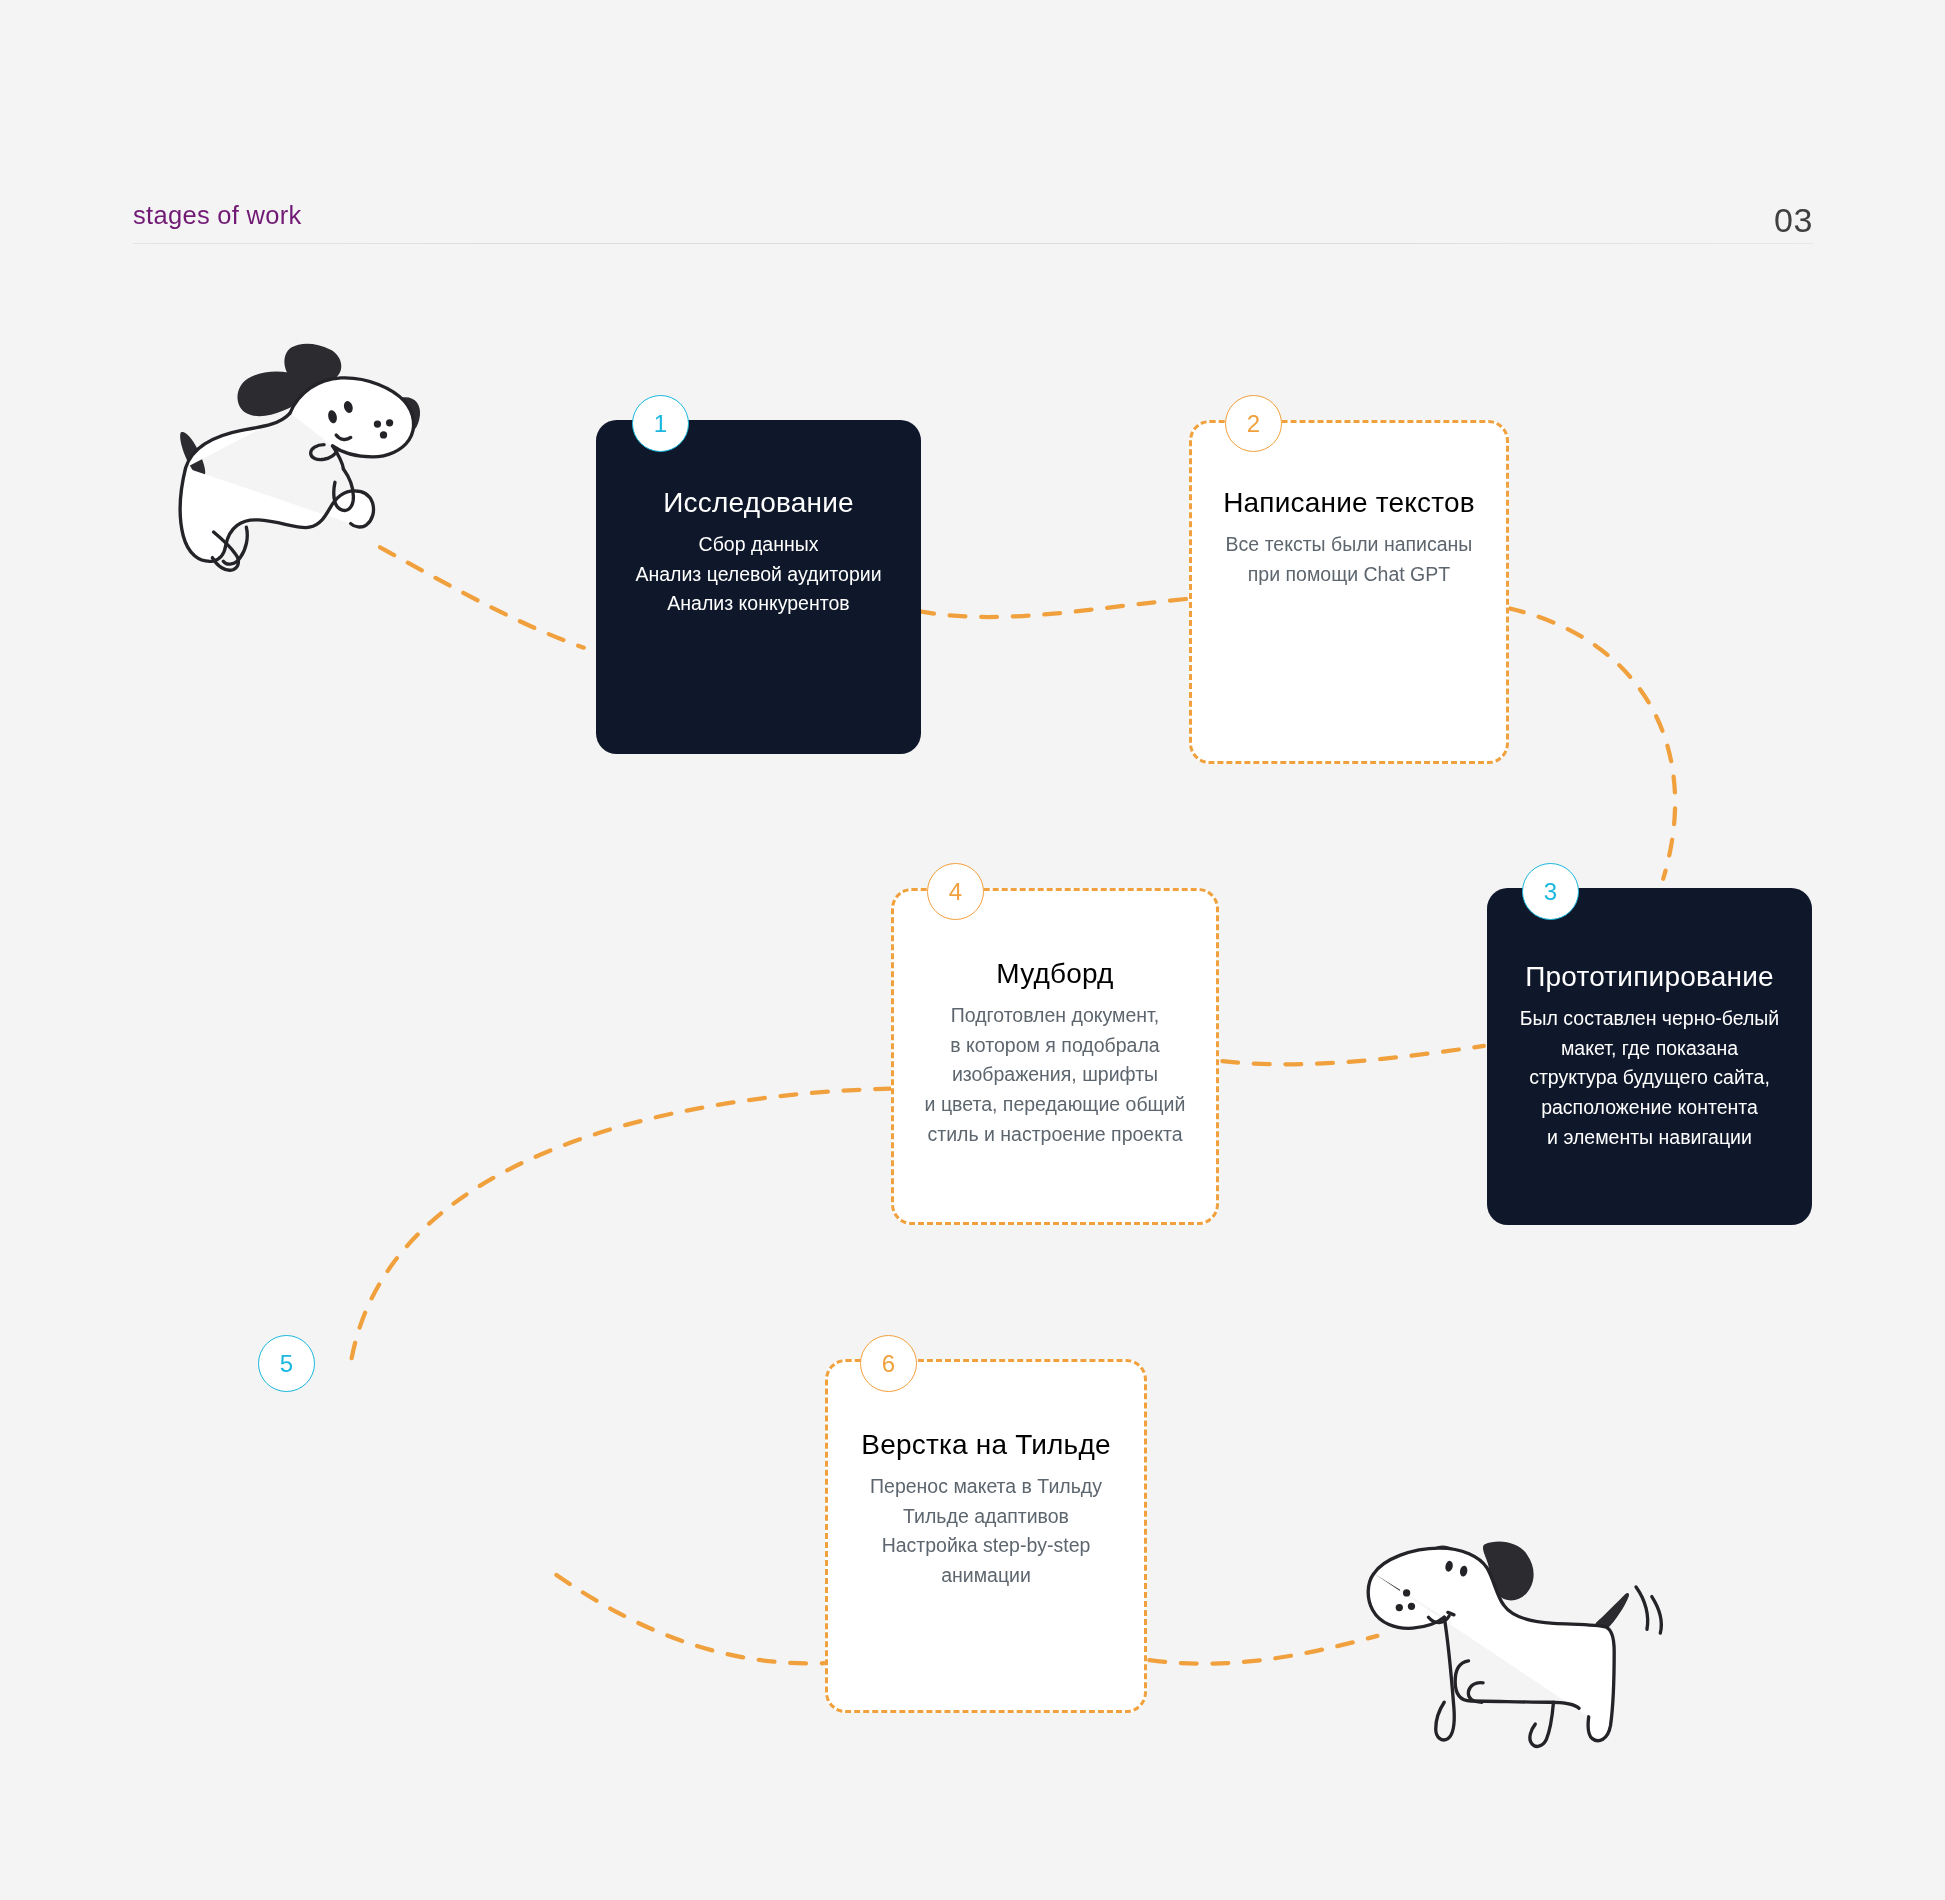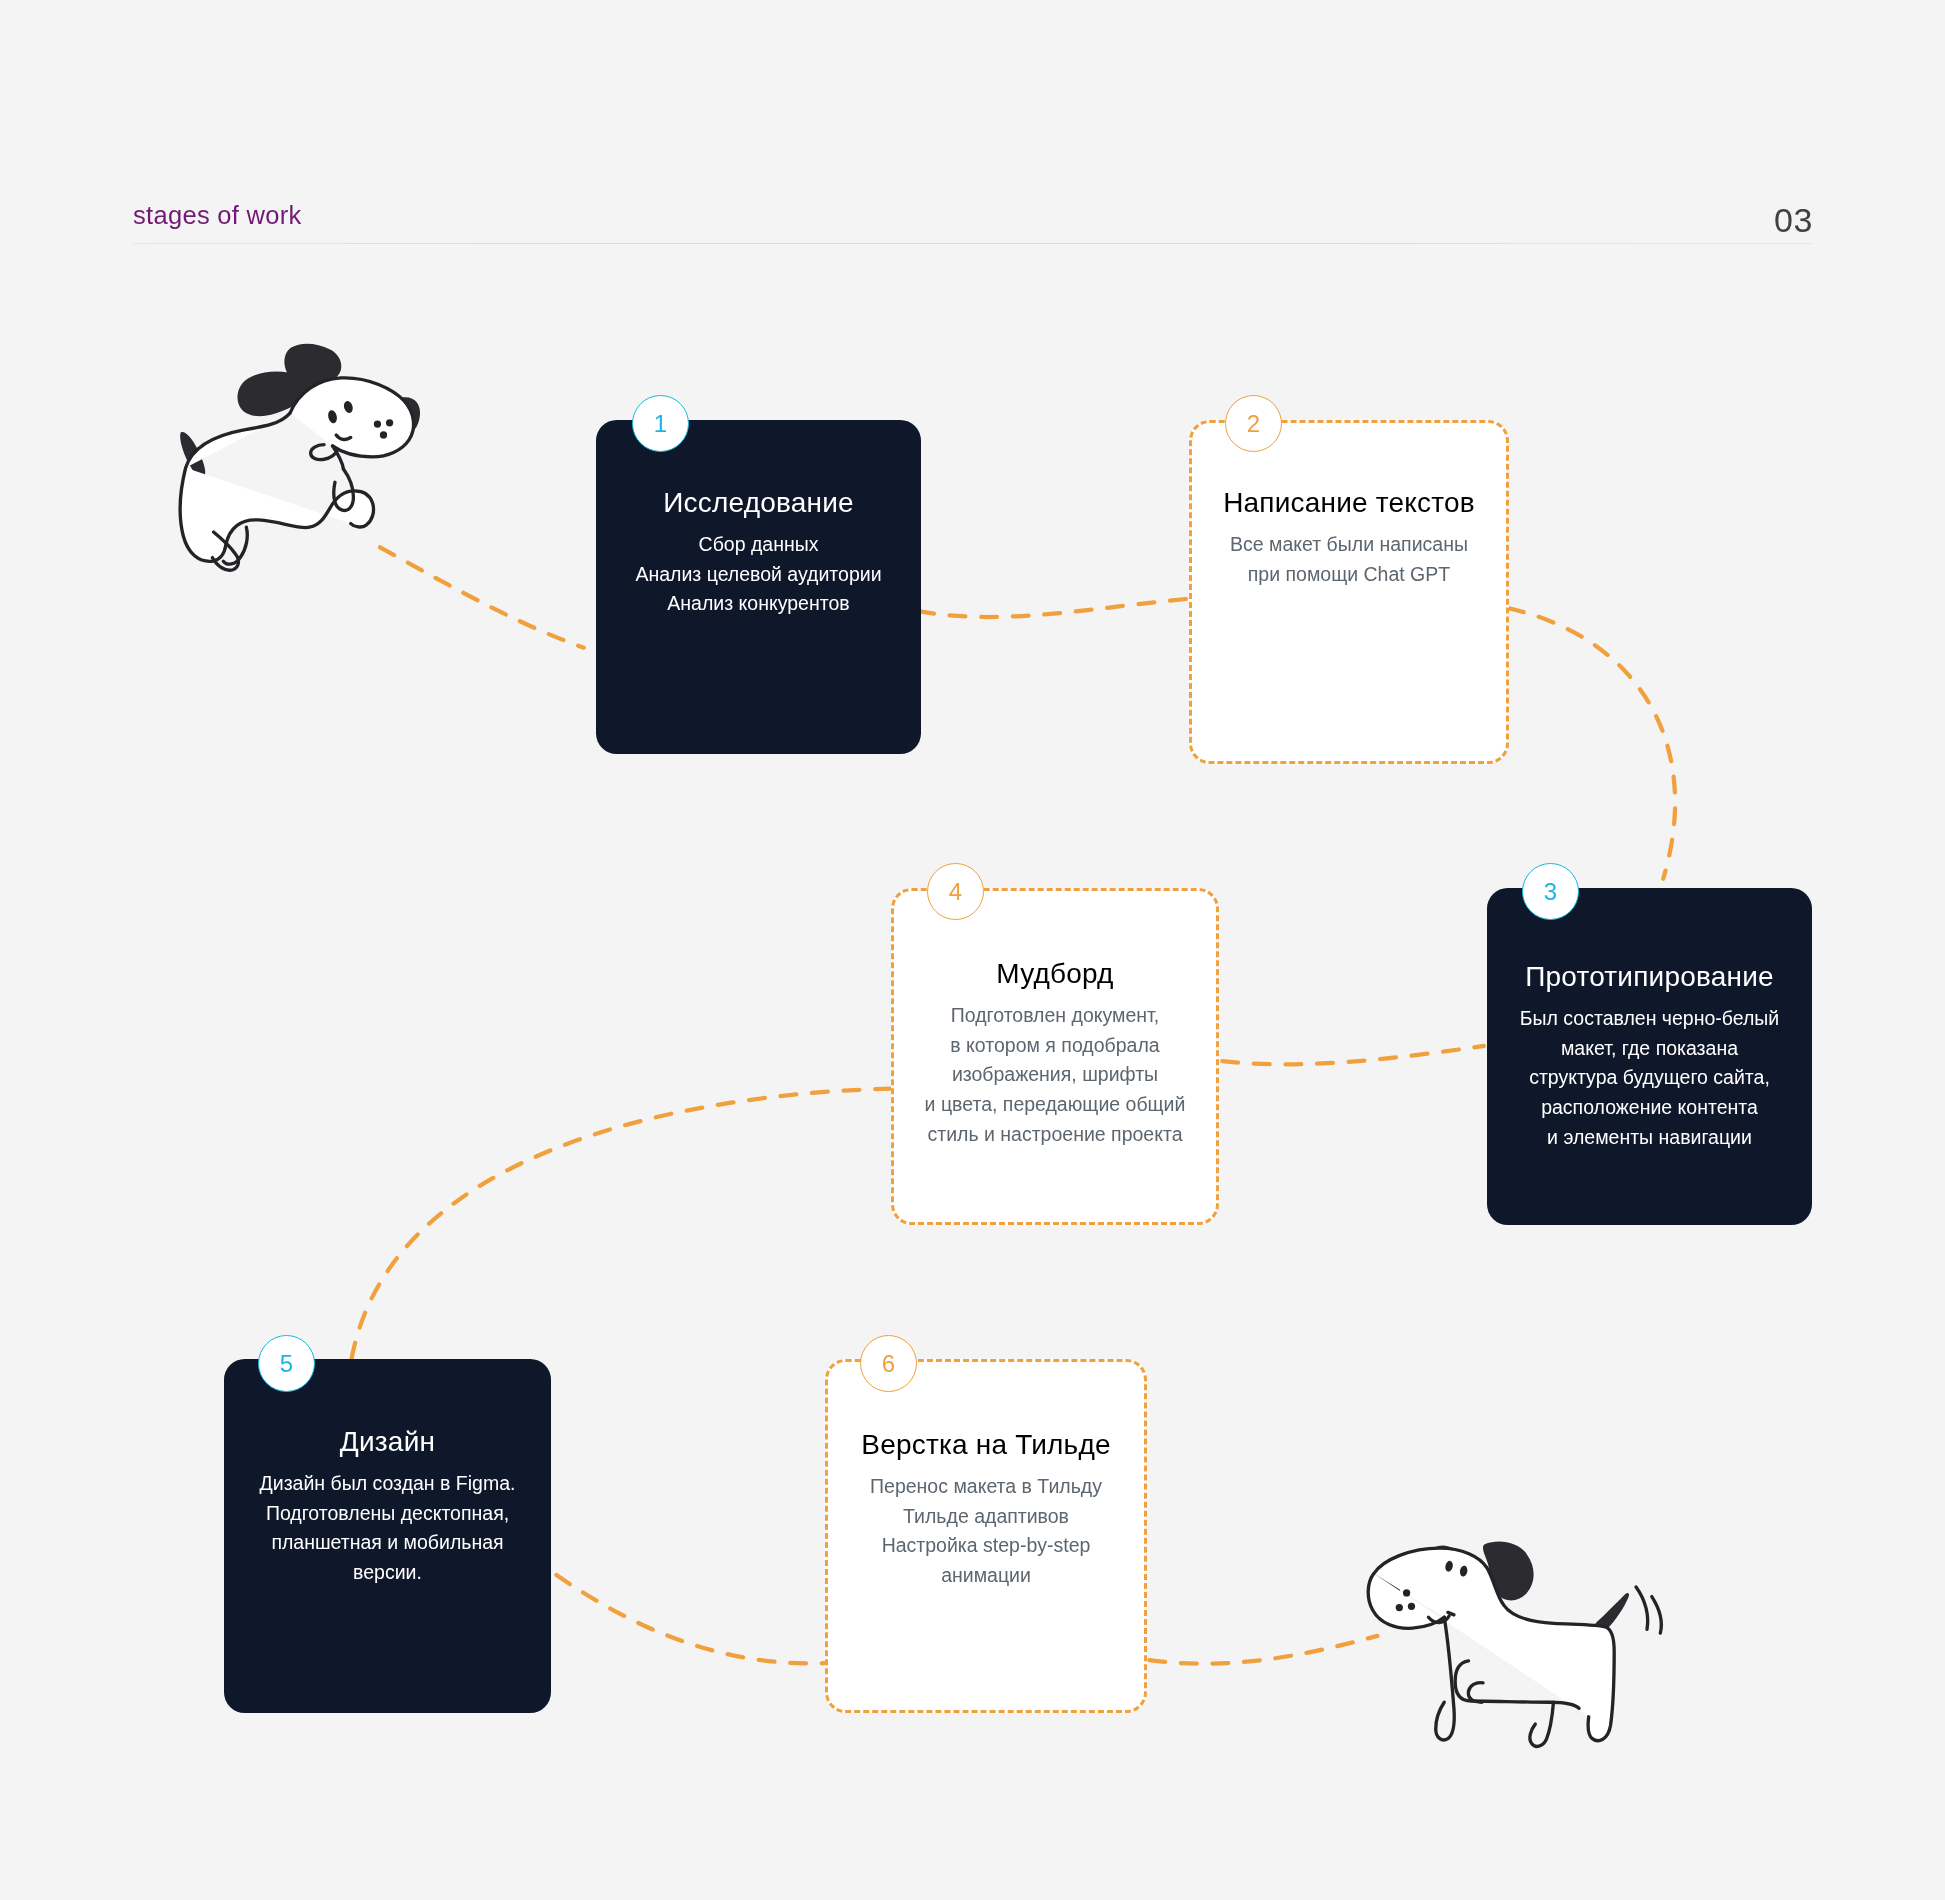--- a/index.html
+++ b/index.html
@@ -106,21 +106,21 @@
 Анализ конкурентов</div>
     </div>
   </div>
   <div class="badge cyan" style="left:632px;top:395px;">
     <span>1</span>
   </div>
 
   <div class="card ghost" style="left:1189px;top:420px;width:320px;height:344px;">
     <div class="card-inner" style="top:64px;">
       <div class="card-title">Написание текстов</div>
-      <div class="card-body" style="white-space:pre-line;">Все макет были написаны
+      <div class="card-body" style="white-space:pre-line;">Все тексты были написаны
 при помощи Chat GPT</div>
     </div>
   </div>
   <div class="badge orange" style="left:1225px;top:395px;">
     <span>2</span>
   </div>
 
   <div class="card solid" style="left:1487px;top:888px;width:325px;height:337px;">
     <div class="card-inner" style="top:73px;">
       <div class="card-title">Прототипирование</div>
@@ -142,29 +142,20 @@
 в котором я подобрала
 изображения, шрифты
 и цвета, передающие общий
 стиль и настроение проекта</div>
     </div>
   </div>
   <div class="badge orange" style="left:927px;top:863px;">
     <span>4</span>
   </div>
 
-  <div class="card solid" style="left:224px;top:1359px;width:327px;height:354px;">
-    <div class="card-inner" style="top:67px;">
-      <div class="card-title">Дизайн</div>
-      <div class="card-body" style="white-space:pre-line;">Дизайн был создан в Figma.
-Подготовлены десктопная,
-планшетная и мобильная
-версии.</div>
-    </div>
-  </div>
   <div class="badge cyan" style="left:258px;top:1335px;">
     <span>5</span>
   </div>
 
   <div class="card ghost" style="left:825px;top:1359px;width:322px;height:354px;">
     <div class="card-inner" style="top:67px;">
       <div class="card-title">Верстка на Тильде</div>
       <div class="card-body" style="white-space:pre-line;">Перенос макета в Тильду
 Тильде адаптивов
 Настройка step-by-step

